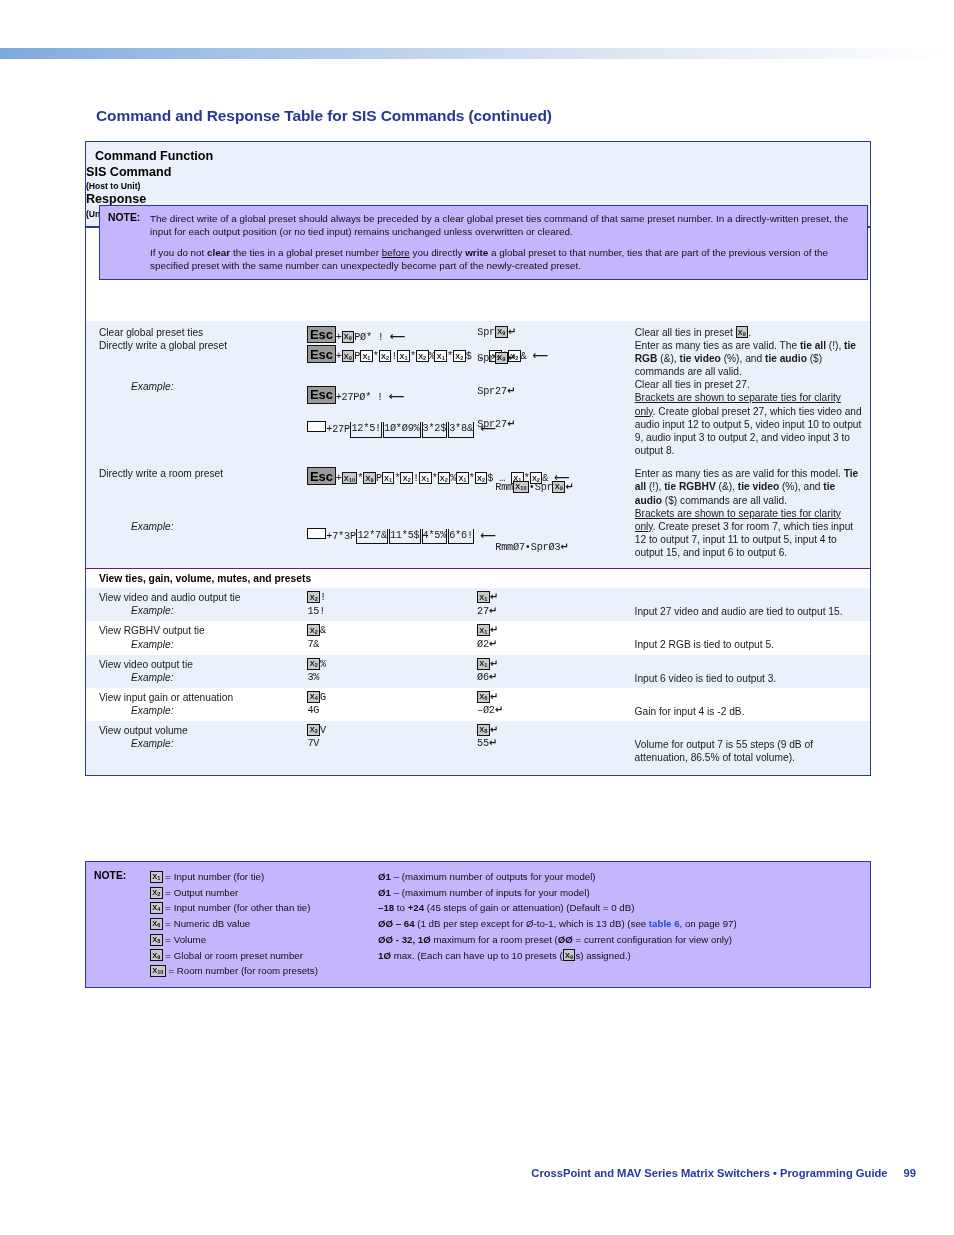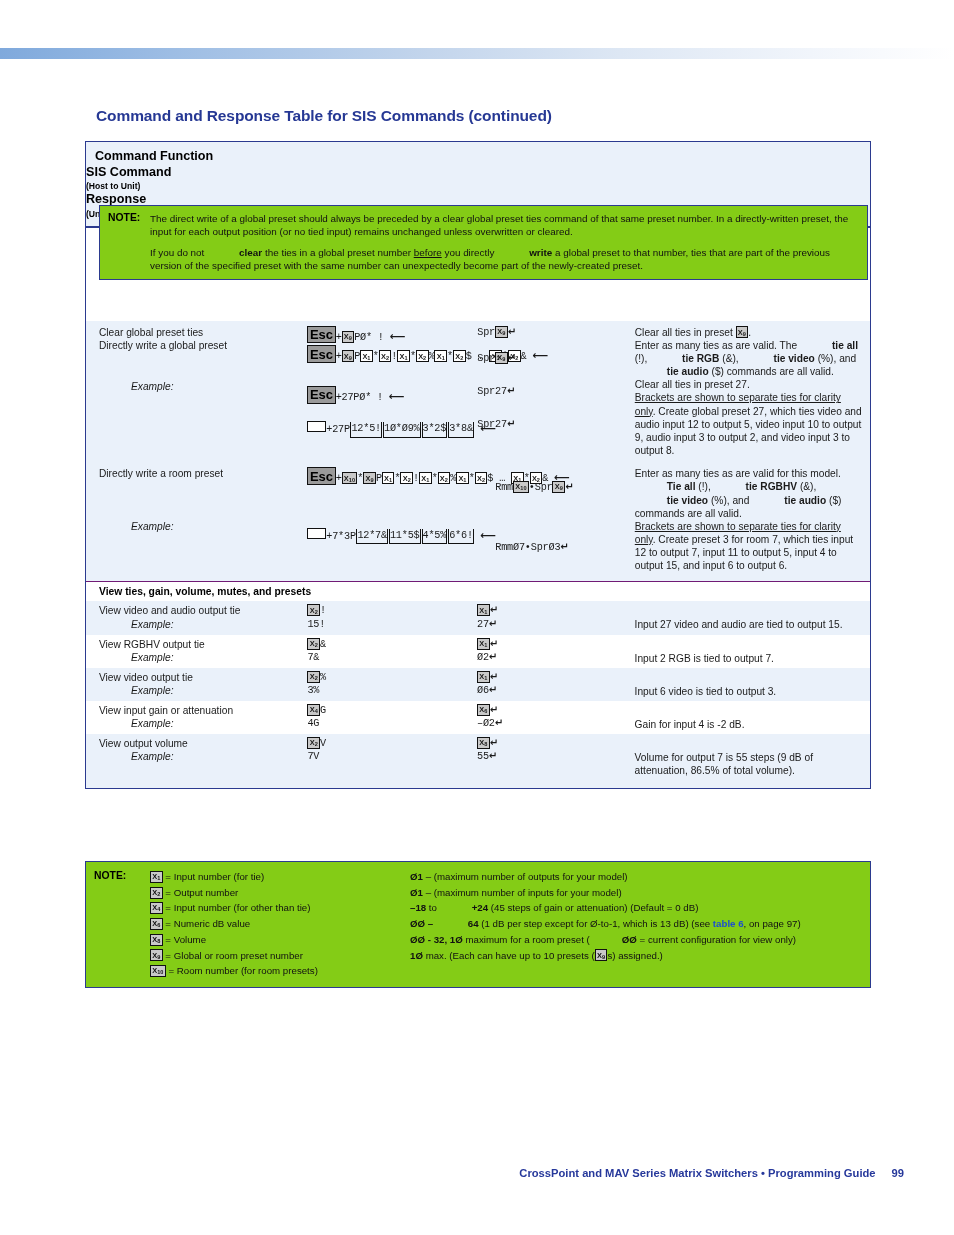--- a/index.html
+++ b/index.html
@@ -158,21 +158,21 @@
     border-right: 1px solid #111;
     padding: 0 0 1px 0;
     margin: 0 0.5px;
     position: relative;
     top: -1px;
   }
 
   
   .note-box {
     border: 1.5px solid #2b3a8f;
-    background: #84cc16;
+    background: #c4b5fd;
     box-sizing: border-box;
   }
   .note-top {
     position: absolute;
     left: 99px;
     top: 205px;
     width: 769px;
     padding: 6px 8px 7px 8px;
   }
   .note-bottom {
@@ -204,28 +204,28 @@
   .note-bottom .nb-grid { display: flex; }
   .note-bottom .nb-left { width: 56px; flex: none; padding-top: 1px; }
   .note-bottom .vlist { flex: none; width: 228px; }
   .note-bottom .dlist { flex: 1; }
   .vline, .dline {
     font-size: 9.7px;
     line-height: 1.62;
     white-space: nowrap;
     color: #111;
   }
-  .bold { font-weight: bold; margin-left: 32px; }
+  .bold { font-weight: bold; }
   .ul { text-decoration: underline; }
   .link { color: #1a4fd0; font-weight: bold; }
 
   
   .footer {
     position: absolute;
-    left: 4px;
+    left: 16px;
     top: 1167px;
     width: 900px;
     text-align: right;
     font-size: 11.2px;
     font-weight: bold;
     color: #26389b;
   }
   .footer .pgnum { margin-left: 16px; }
 </style>
 </head>
@@ -382,21 +382,21 @@
     <div class="cell sis">
       <div class="mono"><span class="var">X<sub>2</sub></span>&amp;</div>
       <div class="mono">7&amp;</div>
     </div>
     <div class="cell resp">
       <div class="mono"><span class="var">X<sub>1</sub></span><span class="arr-ret">↵</span></div>
       <div class="mono"><span>Ø2</span><span class="arr-ret">↵</span></div>
     </div>
     <div class="cell desc">
       <div style="height:14px;"></div>
-      <div>Input 2 RGB is tied to output 7.</div>
+      <div>Input 2 RGB is tied to output 5.</div>
     </div>
   </div>
 
   <div class="row shade">
     <div class="cell fn">
       <div>View video output tie</div>
       <div class="indent-ex">Example:</div>
     </div>
     <div class="cell sis">
       <div class="mono"><span class="var">X<sub>2</sub></span>%</div>

